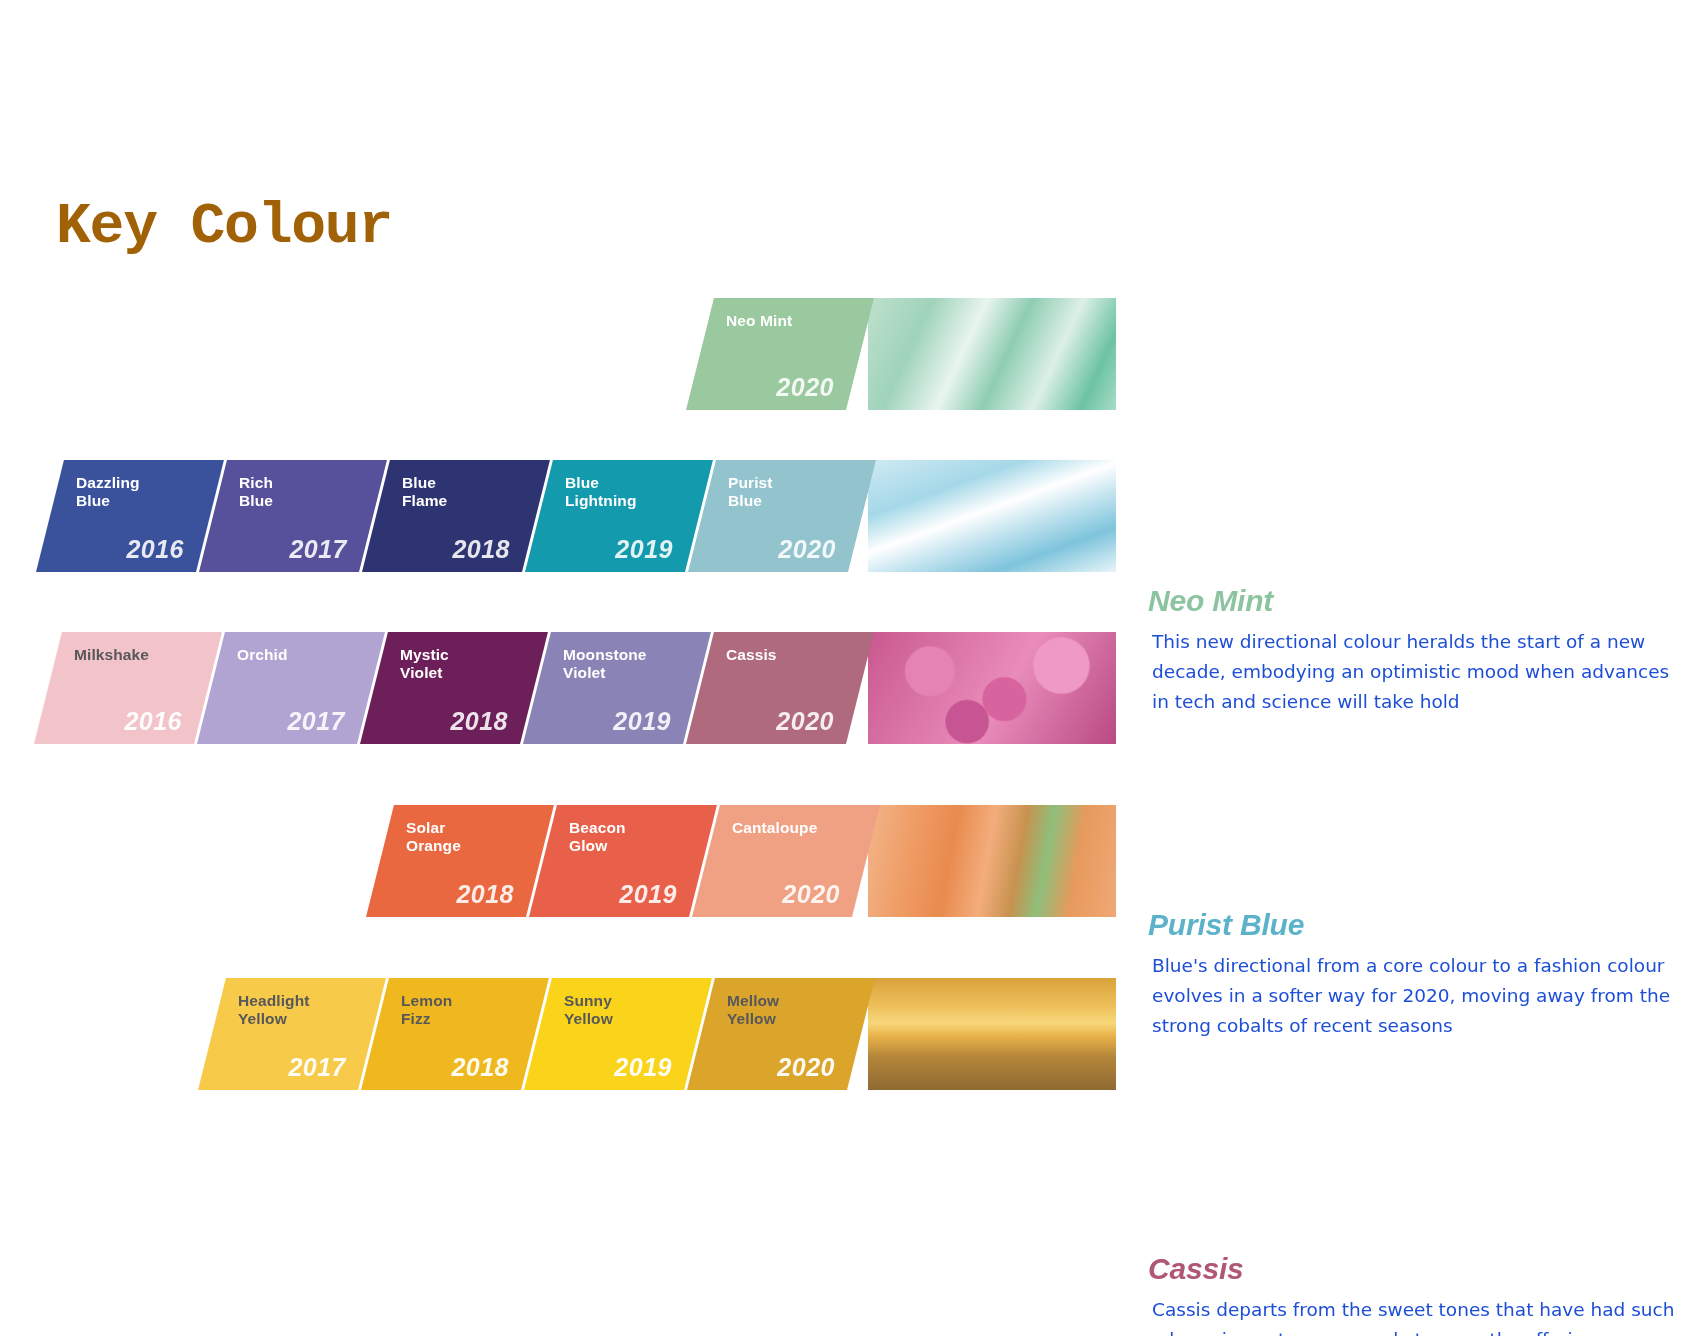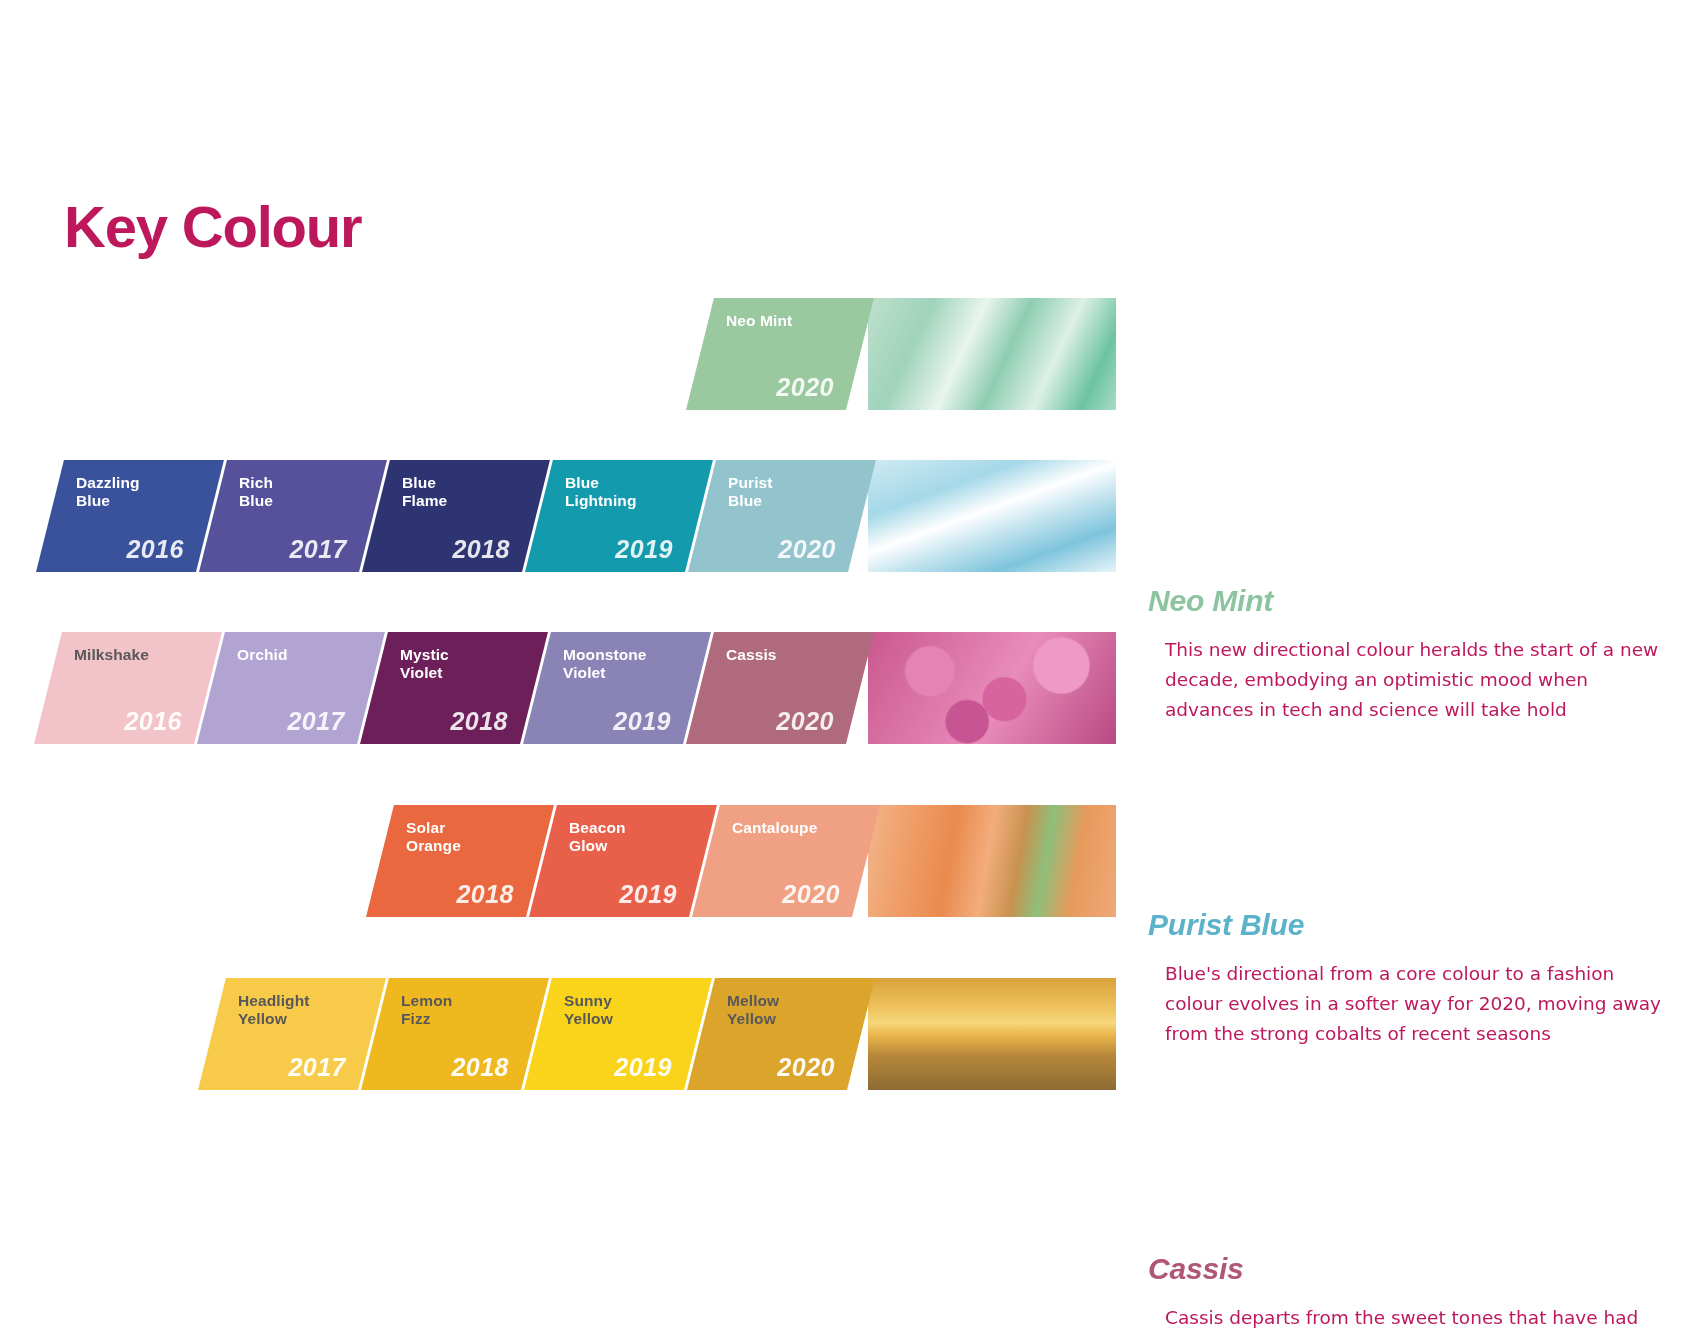--- a/index.html
+++ b/index.html
@@ -4,23 +4,23 @@
 <style>
   html,body{margin:0;padding:0;background:#ffffff;}
   body{
     width:1704px;height:1336px;position:relative;overflow:hidden;
     font-family:"Liberation Sans","DejaVu Sans",sans-serif;
     color:#4a4a4a;
   }
 
   
   #page-title{
-    position:absolute;left:64px;top:196px;width:520px;
+    position:absolute;left:56px;top:196px;width:520px;
     font-size:58px;line-height:1.08;font-weight:bold;
-    color:#be185d;letter-spacing:-1.2px;
+    color:#a16207;letter-spacing:-1.2px;font-family:Liberation Mono, monospace;
   }
   #page-title .tl{display:block;}
 
   
   .row{position:absolute;height:112px;}
   .band{position:absolute;left:0;top:0;height:112px;display:flex;}
 
   
   .tile{
     position:relative;height:112px;
@@ -73,21 +73,21 @@
   .ph-sunset{background:
      linear-gradient(180deg,#d9a23a 0%,#eec15c 26%,#f7d77a 40%,#e8b24a 52%,#b5863a 70%,#8e6b33 100%);}
 
   
   .desc{position:absolute;left:1148px;width:540px;}
   .desc h3{
     margin:0 0 9px 0;font-size:30px;font-weight:bold;font-style:italic;
     letter-spacing:-.2px;
   }
   .desc p{
-    margin:17px;font-size:18.5px;line-height:1.62;color:#be185d;
+    margin:4px;font-size:18.5px;line-height:1.62;color:#1d4ed8;
     font-family:"DejaVu Sans","Liberation Sans",sans-serif;
   }
 </style>
 </head>
 <body>
 
 <div id="page-title">
   <span class="tl">Key Colour</span>
 </div>
 

